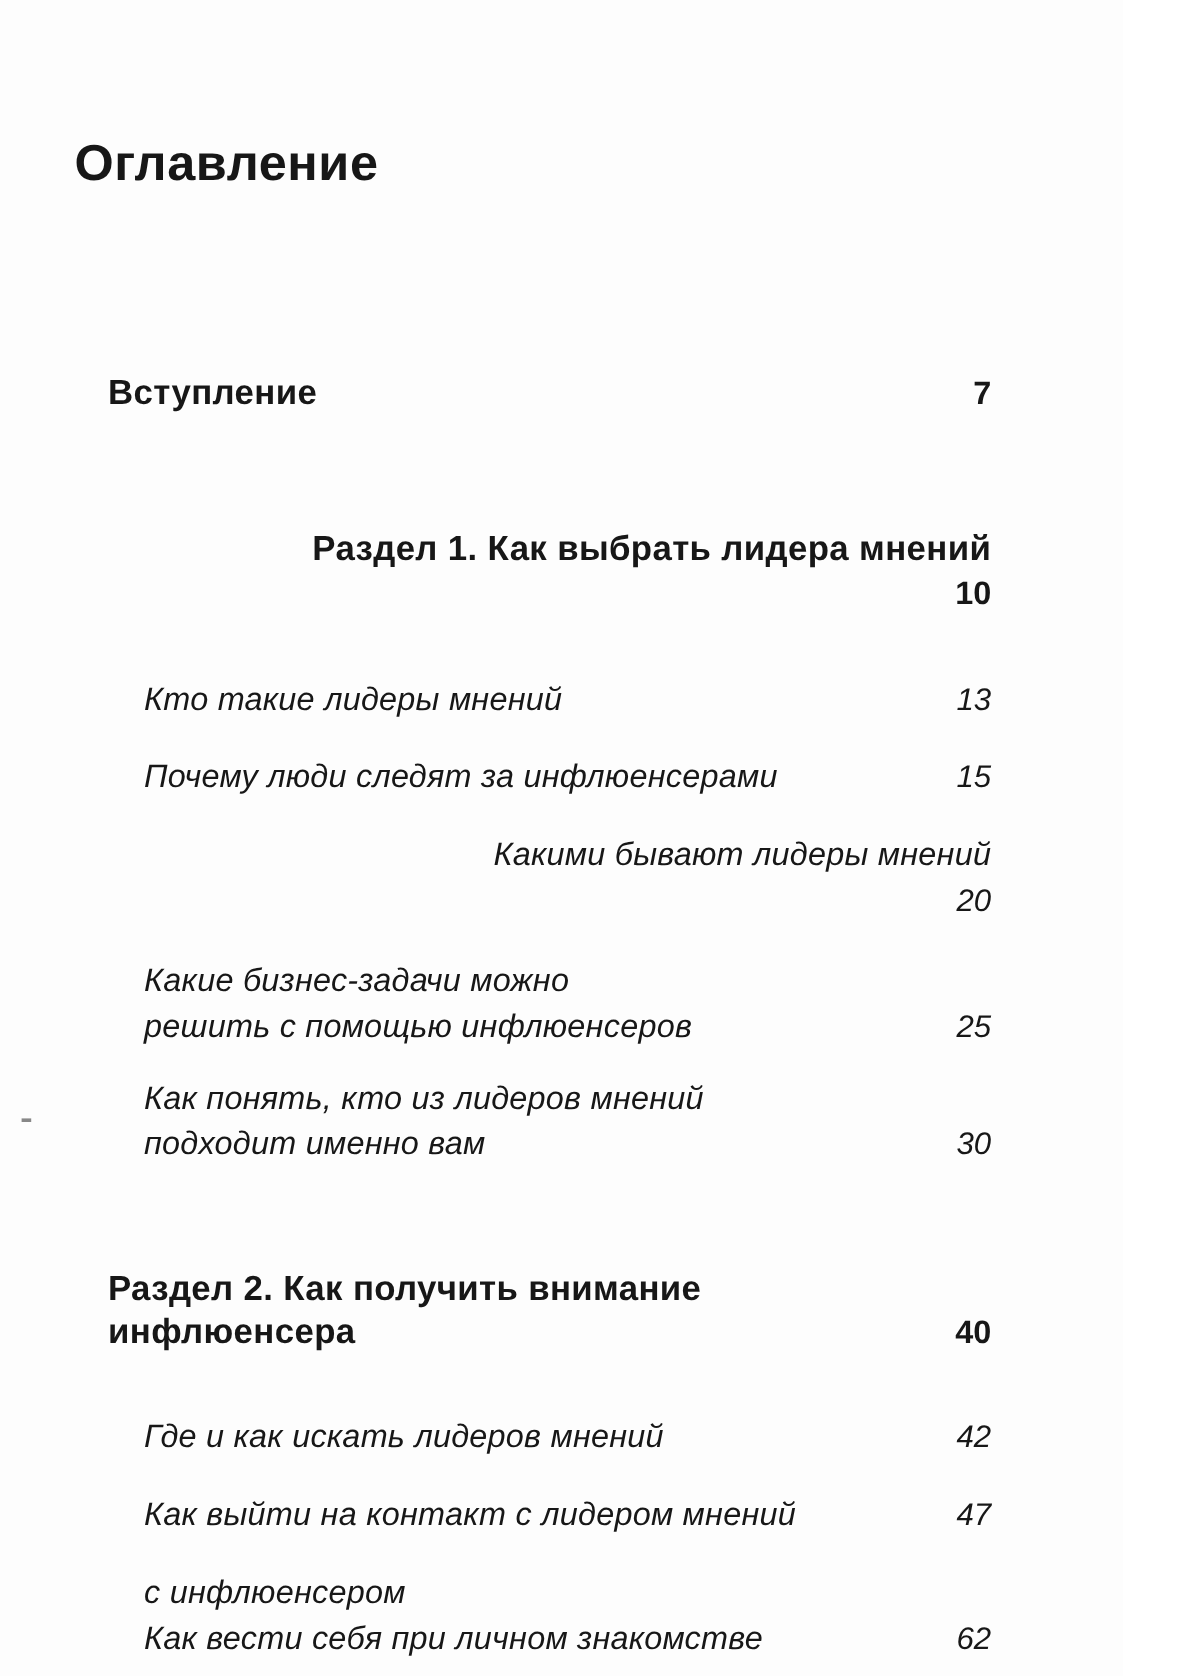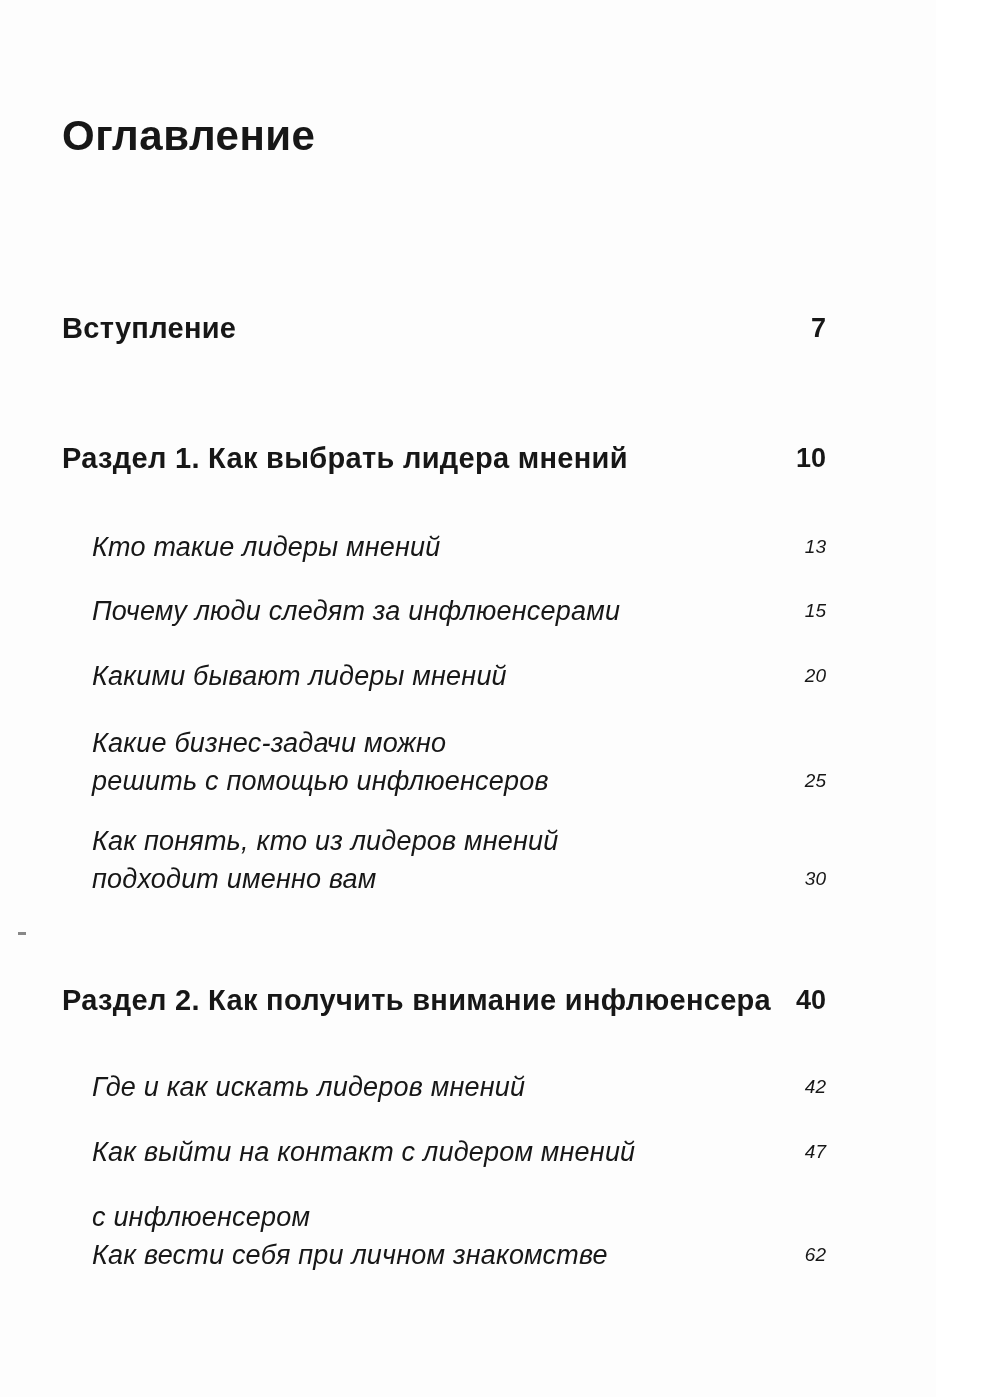--- a/index.html
+++ b/index.html
@@ -21,20 +21,21 @@
   .page-title {
     font-size: 42px;
     line-height: 48px;
     font-weight: 700;
     letter-spacing: 0.5px;
   }
   .row {
     display: flex;
     justify-content: space-between;
     align-items: flex-end;
+    margin-left: 28px;
   }
   .row .titles { display: block; }
   .row .line { display: block; }
 
   .chapter .line,
   .section .line {
     font-size: 29px;
     line-height: 36px;
     font-weight: 700;
     letter-spacing: 0.3px;
@@ -47,32 +48,32 @@
   }
   .sub .titles { padding-left: 30px; }
   .sub .line {
     font-size: 27px;
     line-height: 38px;
     font-style: italic;
     font-weight: 500;
     letter-spacing: 0.2px;
   }
   .sub .pagenum {
-    font-size: 19px;
+    font-size: 26px;
     line-height: 38px;
     font-style: italic;
     font-weight: 500;
   }
 
   
   .r0  { margin-top: 150px; }
-  .r1  { margin-top: 94px; }
+  .r1  { margin-top: 94px; flex-direction: column; }
   .r2  { margin-top: 52px; }
   .r3  { margin-top: 26px; }
-  .r4  { margin-top: 27px; }
+  .r4  { margin-top: 27px; flex-direction: column; }
   .r5  { margin-top: 29px; justify-content: space-between; }
   .r6  { margin-top: 22px; }
   .r7  { margin-top: 84px; }
   .r8  { margin-top: 50px; align-items: center; }
   .r9  { margin-top: 27px; }
   .r10 { margin-top: 27px; }
 
   .scan-dash {
     position: absolute;
     left: 18px;

